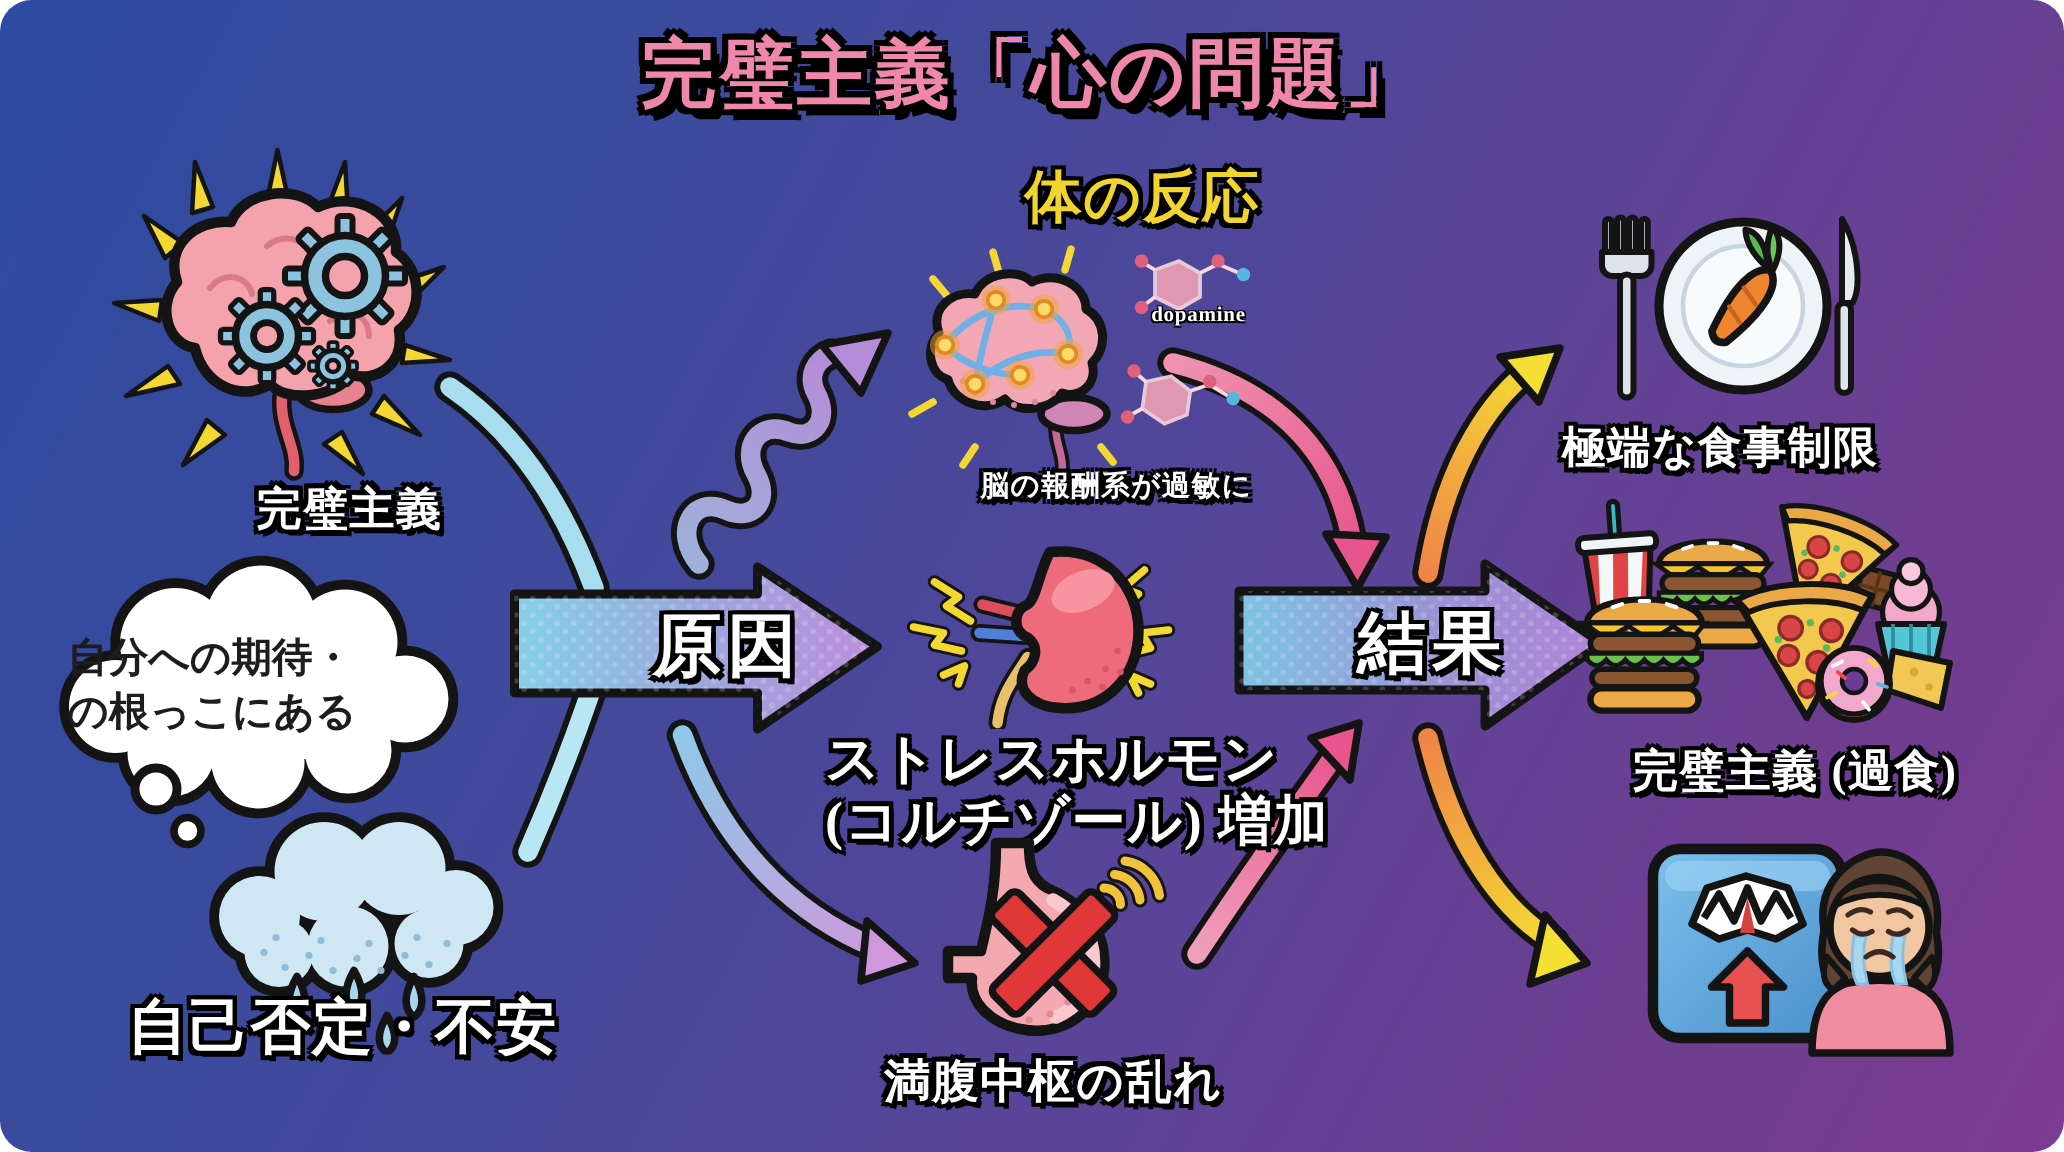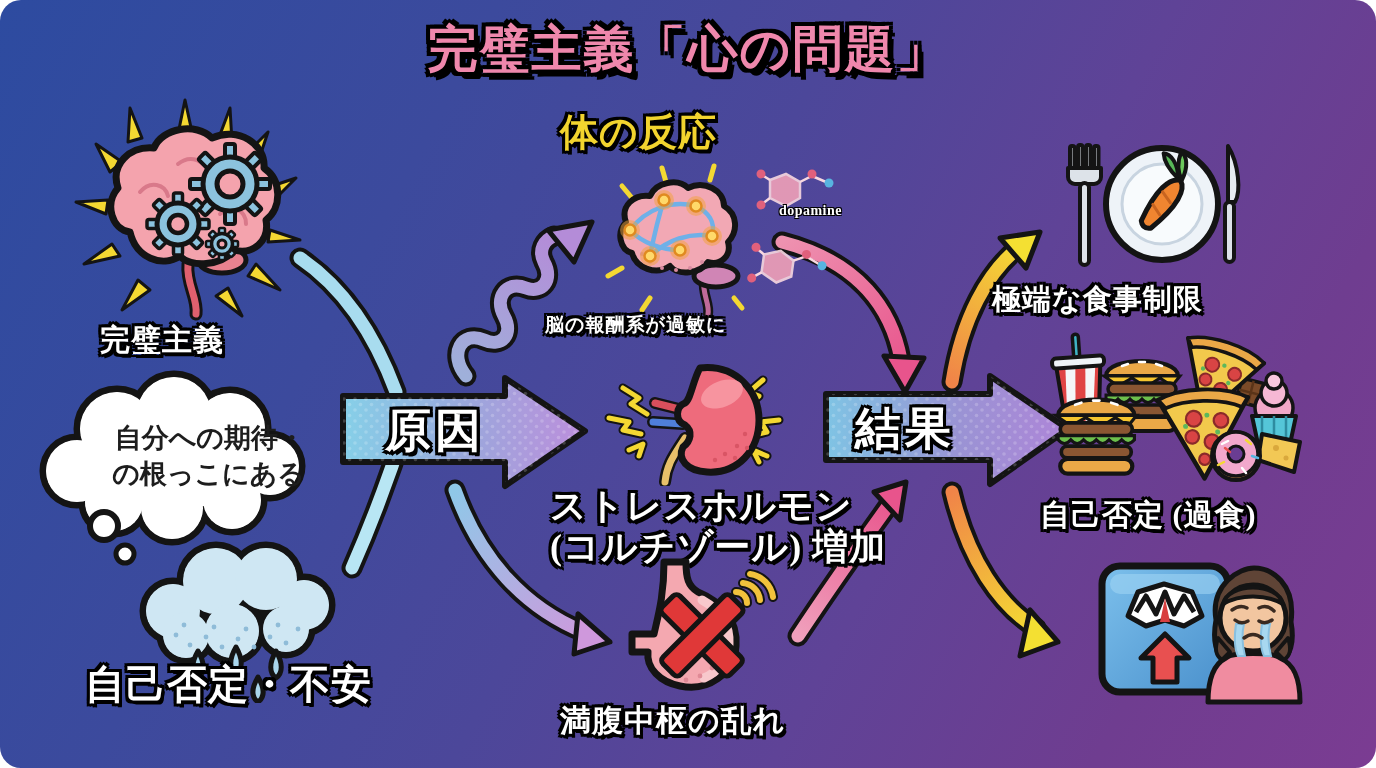--- a/index.html
+++ b/index.html
@@ -4,40 +4,40 @@
 <style>
   html,body{margin:0;padding:0;}
   #canvas{
     position:relative; width:1376px; height:768px; overflow:hidden;
     font-family:Liberation Serif, serif;
     background:linear-gradient(118deg,#2d4ba0 0%,#3c4a9d 28%,#4c479a 48%,#5f4397 66%,#6f3d90 84%,#7b3c92 100%);
     border-radius:21px;
   }
   .abs{position:absolute;}
   .lbl{
-    position:absolute; text-align:left; font-weight:bold; color:#fff; line-height:1.18;
+    position:absolute; text-align:right; font-weight:bold; color:#fff; line-height:1.18;
     letter-spacing:1px; white-space:nowrap;
     text-shadow:-3px -3px 0 #000,3px -3px 0 #000,-3px 3px 0 #000,3px 3px 0 #000,
                 -3px 0 0 #000,3px 0 0 #000,0 -3px 0 #000,0 3px 0 #000,3px 4px 0 #000;
   }
   #title{
     position:absolute; top:16px; left:0; width:100%; display:flex; justify-content:center;
     font-size:50px; font-weight:bold; letter-spacing:2px; white-space:nowrap;
     text-shadow:-4px -4px 0 #000,4px -4px 0 #000,-4px 4px 0 #000,4px 4px 0 #000,
                 -4px 0 0 #000,4px 0 0 #000,0 -4px 0 #000,0 4px 0 #000,6px 7px 0 #000;
   }
   .t-pink{color:#ef87ac;} .t-white{color:#ffffff;}
   #subtitle{ top:110px; left:560px; width:280px; font-size:38px; color:#f2d42e; }
   #arrow-cause-label,#arrow-result-label{ font-size:46px; letter-spacing:4px; }
   #thought-text{
-    position:absolute; top:420px; left:45px; width:260px; text-align:right;
+    position:absolute; top:420px; left:45px; width:260px; text-align:left;
     font-size:27px; font-weight:bold; color:#1d1d1d; line-height:1.35; letter-spacing:0px;
   }
   #dopamine-label{
-    position:absolute; top:203px; left:756px; width:86px; text-align:right;
+    position:absolute; top:203px; left:756px; width:86px; text-align:center;
     font-size:14px; font-weight:bold; color:#fff; letter-spacing:.5px;
     text-shadow:1px 1px 0 #000,-1px 1px 0 #000,1px -1px 0 #000,-1px -1px 0 #000;
   }
 </style>
 </head>
 <body>
 
 <div id="canvas">
 
   <svg class="abs" style="left:0;top:0" width="1376" height="768" viewBox="0 0 1376 768">
@@ -519,21 +519,21 @@
           <path d="M176,114 l6,-3" stroke="#ffffff"></path>
             <path d="M200,110 l5,4" stroke="#f4d832"></path>
           <path d="M206,126 l6,2" stroke="#58b4e0"></path>
             <path d="M178,132 l-6,3" stroke="#f4d832"></path>
           <path d="M196,138 l4,5" stroke="#ffffff"></path>
             <path d="M184,122 l-5,-4" stroke="#e85050"></path>
         </g>
       </g>
     </svg>
   </div>
-  <div class="lbl" style="left:1040px;top:497px;width:265px;font-size:30px">自己否定 (過食)</div>
+  <div class="lbl" style="left:1040px;top:497px;width:265px;font-size:30px">完璧主義 (過食)</div>
 
   <div class="abs" style="left:1094px;top:558px;width:142px;height:142px">
     <svg width="142" height="142" viewBox="0 0 142 142">
       <defs>
         <linearGradient id="scaleGrad" x1="0" y1="0" x2="1" y2="1">
           <stop offset="0" stop-color="#7cc0ec"></stop>
             <stop offset="1" stop-color="#4a90cc"></stop>
         </linearGradient>
       </defs>
       <rect x="8" y="8" width="126" height="126" rx="18" fill="url(#scaleGrad)" stroke="#141414" stroke-width="7"></rect>

